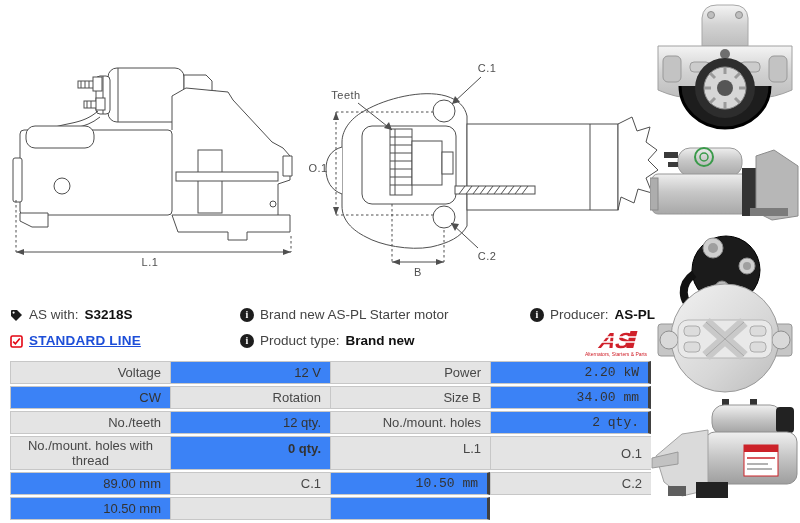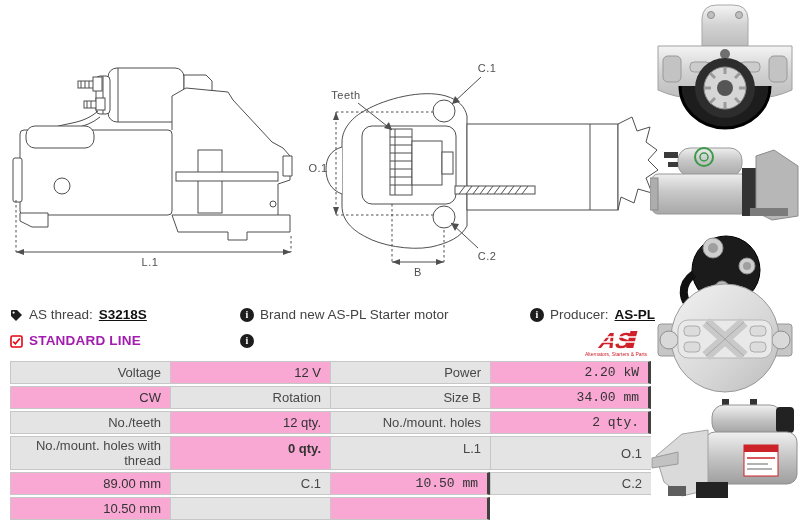--- a/index.html
+++ b/index.html
@@ -5,38 +5,38 @@
   html,body{margin:0;padding:0;background:#fff;}
   body{width:800px;height:523px;position:relative;overflow:hidden;
        font-family:"Liberation Sans",sans-serif;color:#333;}
   .abs{position:absolute;}
   svg text{font-family:"Liberation Sans",sans-serif;}
 
   
   .info-col{position:absolute;top:302px;font-size:13.5px;line-height:26px;white-space:nowrap;}
   .info-line{display:flex;align-items:center;gap:6px;height:26px;}
   .lbl{color:#444;}
-  .val{font-weight:bold;color:#111;text-decoration:underline;}
-  .red-bold{font-weight:bold;color:#a21caf;letter-spacing:.2px;}
+  .val{font-weight:bold;color:#111;}
+  .red-bold{font-weight:bold;color:#1d4ed8;letter-spacing:.2px;text-decoration:underline;}
   .info-icon{display:inline-flex;align-items:center;justify-content:center;
      width:14px;height:14px;border-radius:50%;background:#1d1d1d;color:#fff;
      font-size:10px;font-weight:bold;font-family:"Liberation Serif",serif;flex:0 0 auto;}
   .producer-col{text-align:right;}
   .producer-col .info-line{justify-content:flex-end;}
 
   
   .spec-table{position:absolute;left:10px;top:361px;width:642px;
      display:grid;grid-template-columns:160px 160px 160px 161px;
      grid-template-rows:23px 23px 23px 34px 23px 23px;row-gap:2px;
      font-size:13px;}
   .cell{box-sizing:border-box;display:flex;align-items:center;justify-content:flex-end;
-     text-align:right;padding:0 9px;border:1px solid #c7c7c7;border-right:none;line-height:15px;}
+     text-align:center;padding:0 9px;border:1px solid #c7c7c7;border-right:none;line-height:15px;}
   .cell.last{border-right:3px solid #404040;font-family:Liberation Mono, monospace;}
   .cell.g{background:#e4e4e4;color:#474747;}
-  .cell.w{background:#f9a8d4;color:#333;}
+  .cell.w{background:#3b82f6;color:#333;}
 
   
   .dim-label{font-size:11px;fill:#4f4f4f;letter-spacing:.5px;}
   .tl{stroke:#4f4f4f;stroke-width:1;fill:none;}
   .tlf{stroke:#4f4f4f;stroke-width:1;fill:#ffffff;}
   .dim{stroke:#4f4f4f;stroke-width:1;fill:none;stroke-dasharray:2.5 2.5;}
   .dimsolid{stroke:#4f4f4f;stroke-width:1;fill:none;}
   .arrow{fill:#4f4f4f;stroke:none;}
 </style>
 </head>
@@ -260,39 +260,41 @@
   <rect x="46" y="84" width="32" height="16" fill="#222"></rect>
   <rect x="18" y="88" width="18" height="10" fill="#5e5e5e"></rect>
 </svg>
 
 <div class="info-col" style="left:10px;width:225px;">
   <div class="info-line">
     <svg width="13" height="13" viewBox="0 0 13 13">
       <path d="M7 1 L12 6 L6 12 L1 7 L1 2 Q1 1 2 1 Z" fill="#1d1d1d"></path>
       <circle cx="3.6" cy="3.6" r="1.1" fill="#fff"></circle>
     </svg>
-    <span class="lbl">AS thread:</span>
+    <span class="lbl">AS with:</span>
     <span class="val">S3218S</span>
   </div>
   <div class="info-line">
     <svg width="13" height="13" viewBox="0 0 13 13">
       <rect x="1" y="1" width="11" height="11" rx="1.5" fill="none" stroke="#e30613" stroke-width="1.6"></rect>
       <path d="M3.2 6.6 L5.4 8.8 L9.8 3.4" fill="none" stroke="#e30613" stroke-width="1.6"></path>
     </svg>
     <span class="red-bold">STANDARD LINE</span>
   </div>
 </div>
 
 <div class="info-col" style="left:240px;width:300px;">
   <div class="info-line">
     <span class="info-icon">i</span>
     <span class="lbl">Brand new AS-PL Starter motor</span>
   </div>
   <div class="info-line">
     <span class="info-icon">i</span>
+    <span class="lbl">Product type:</span>
+    <span class="val">Brand new</span>
   </div>
 </div>
 
 <div class="info-col producer-col" style="left:470px;width:185px;">
   <div class="info-line">
     <span class="info-icon">i</span>
     <span class="lbl">Producer:</span>
     <span class="val">AS-PL</span>
   </div>
   <svg width="78" height="30" viewBox="0 0 78 30" style="margin-top:1px;">

